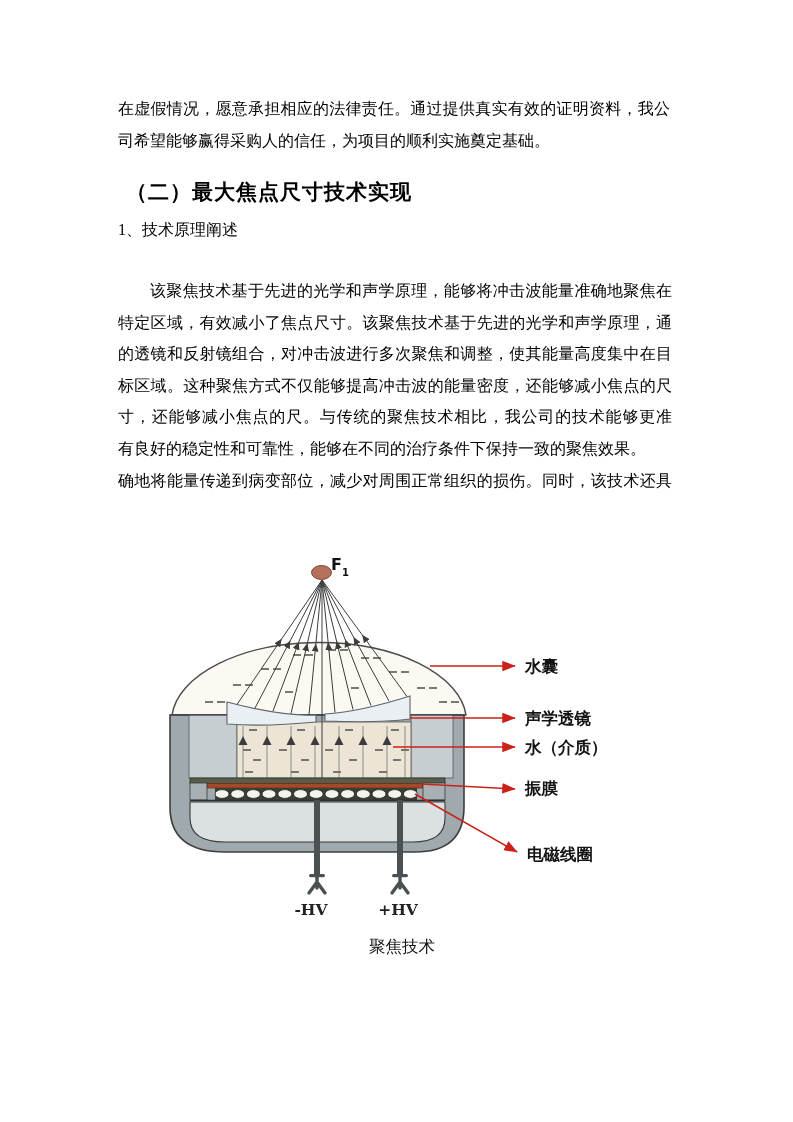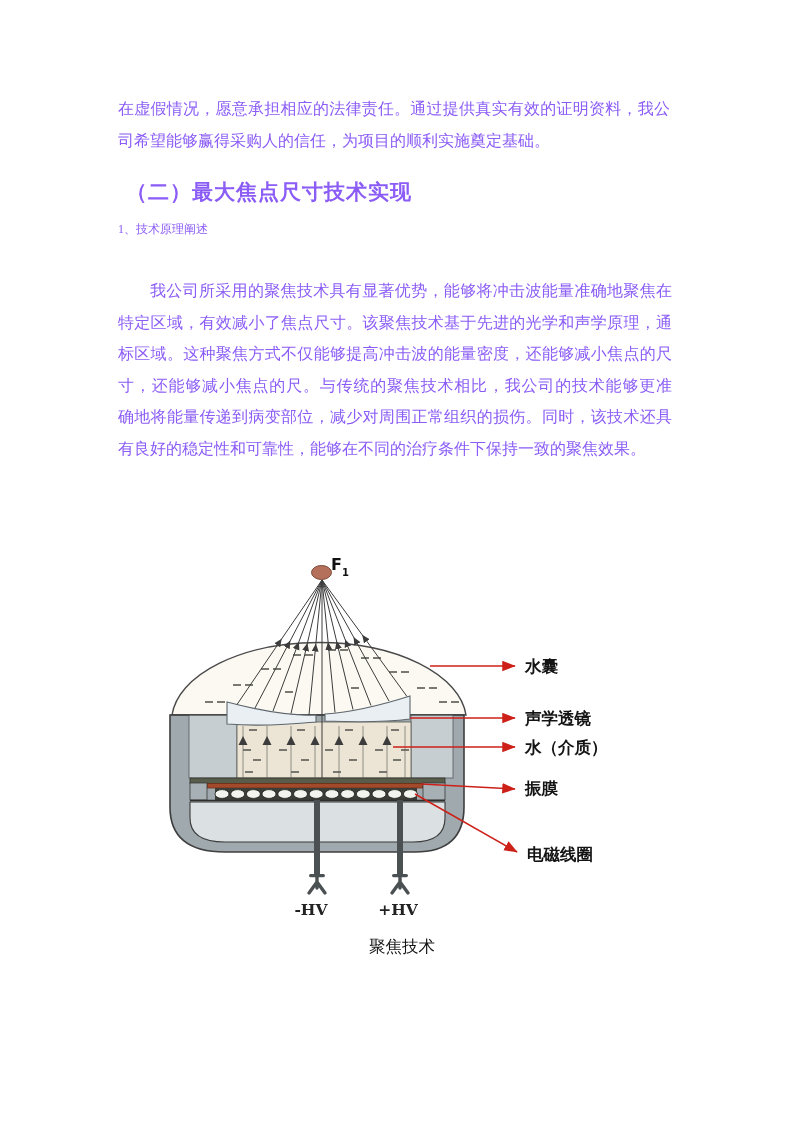--- a/index.html
+++ b/index.html
@@ -1,49 +1,50 @@
 <!DOCTYPE html>
 <html><head>
 <meta charset="utf-8">
 <style>
   html,body{margin:0;padding:0;background:#ffffff;}
   .page{
     position:relative;width:793px;height:1122px;background:#ffffff;overflow:hidden;
-    font-family:"Liberation Serif","DejaVu Serif",serif;color:#8b5cf6;
+    font-family:"Liberation Serif","DejaVu Serif",serif;color:#000000;
   }
   .tblock{position:absolute;}
   .line{font-size:16px;line-height:31.6px;white-space:nowrap;}
   .line.j{white-space:normal;text-align:justify;text-align-last:justify;height:31.6px;overflow:hidden;}
   .indent2{text-indent:32px;}
   .h2{font-size:21px;line-height:32px;font-weight:bold;letter-spacing:1px;white-space:nowrap;}
-  .sub{font-size:12px;line-height:31.6px;white-space:nowrap;}
+  .sub{font-size:16px;line-height:31.6px;white-space:nowrap;}
   .figure{position:absolute;left:165px;top:552px;width:480px;height:415px;}
   svg text{user-select:none;}
 </style>
 </head>
 <body>
 
 <div class="page">
 
   <div class="tblock" style="left:118px;top:93px;width:552px;">
     <div class="line j">在虚假情况，愿意承担相应的法律责任。通过提供真实有效的证明资料，我公</div>
     <div class="line">司希望能够赢得采购人的信任，为项目的顺利实施奠定基础。</div>
   </div>
 
   <div class="tblock h2" style="left:126px;top:176px;">（二）最大焦点尺寸技术实现</div>
 
   <div class="tblock sub" style="left:118px;top:214px;">1、技术原理阐述</div>
 
   <div class="tblock" style="left:118px;top:275px;width:554px;">
-    <div class="line j indent2">我公司所采用的聚焦技术具有显著优势，能够将冲击波能量准确地聚焦在</div>
+    <div class="line j indent2">该聚焦技术基于先进的光学和声学原理，能够将冲击波能量准确地聚焦在</div>
     <div class="line j">特定区域，有效减小了焦点尺寸。该聚焦技术基于先进的光学和声学原理，通</div>
+    <div class="line j">的透镜和反射镜组合，对冲击波进行多次聚焦和调整，使其能量高度集中在目</div>
     <div class="line j">标区域。这种聚焦方式不仅能够提高冲击波的能量密度，还能够减小焦点的尺</div>
     <div class="line j">寸，还能够减小焦点的尺。与传统的聚焦技术相比，我公司的技术能够更准</div>
+    <div class="line">有良好的稳定性和可靠性，能够在不同的治疗条件下保持一致的聚焦效果。</div>
     <div class="line j">确地将能量传递到病变部位，减少对周围正常组织的损伤。同时，该技术还具</div>
-    <div class="line">有良好的稳定性和可靠性，能够在不同的治疗条件下保持一致的聚焦效果。</div>
   </div>
 
   <div class="figure">
   <svg width="480" height="415" viewBox="0 0 480 415">
     <defs>
       <marker id="mup" markerWidth="9" markerHeight="8" refX="4" refY="4" orient="auto">
         <path d="M0,0.5 L8,4 L0,7.5 Z" fill="#3c3c3c"></path>
       </marker>
       <marker id="rarrow" markerWidth="10" markerHeight="8" refX="8.5" refY="3.5" orient="auto">
         <path d="M0,0 L9,3.5 L0,7 Z" fill="#cc2018"></path>

